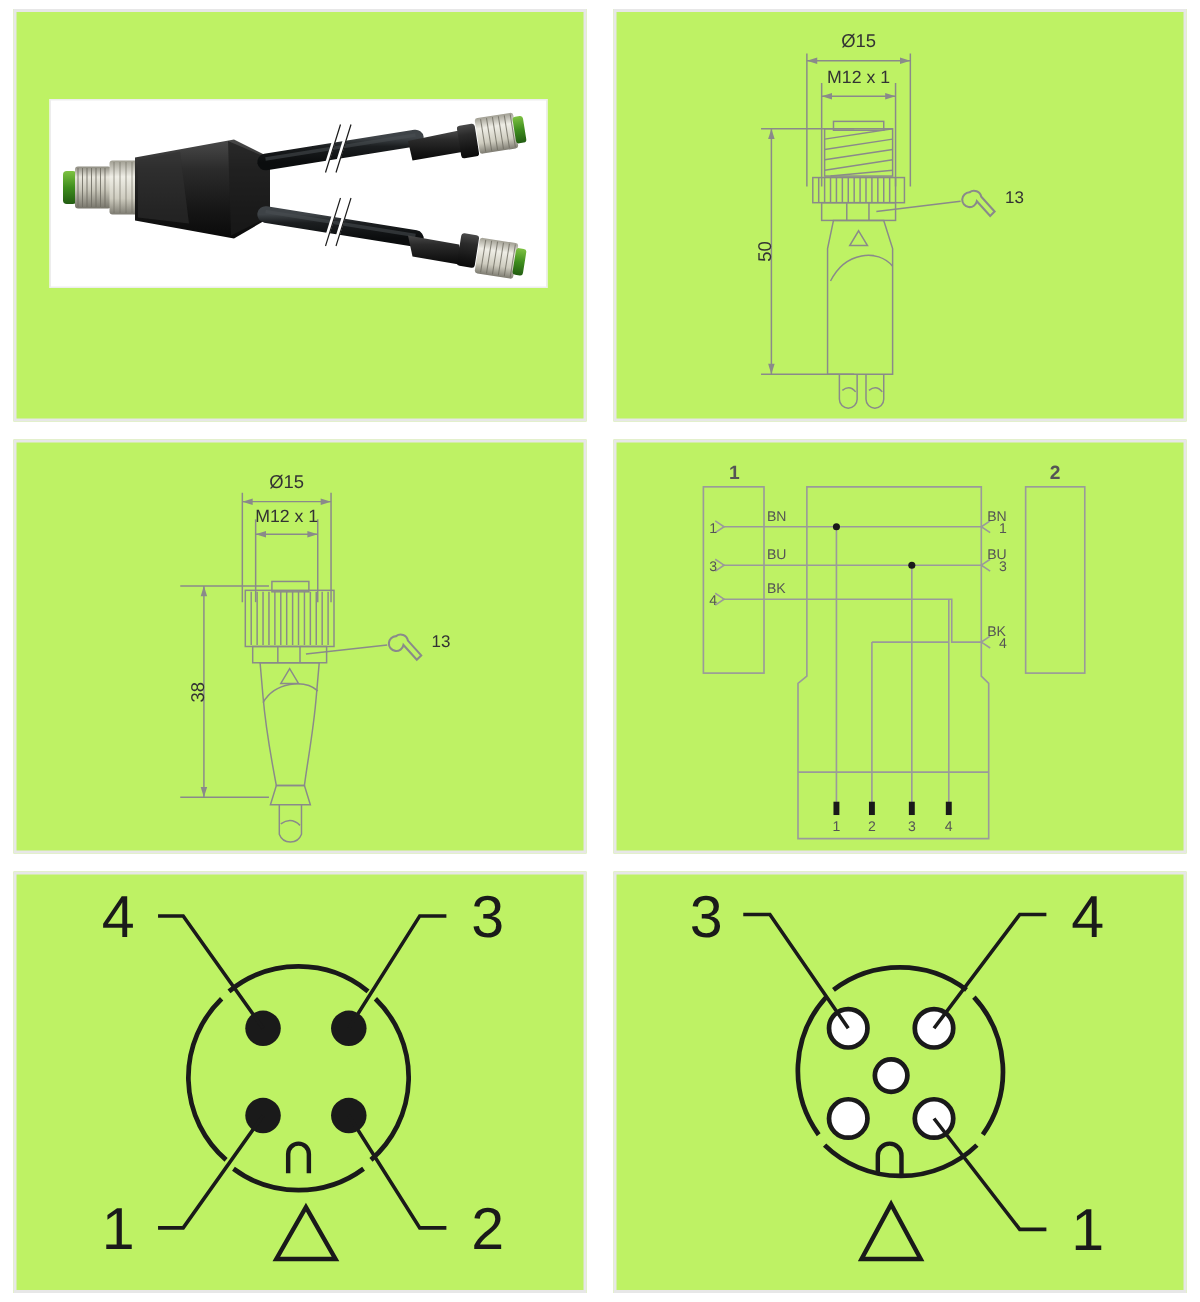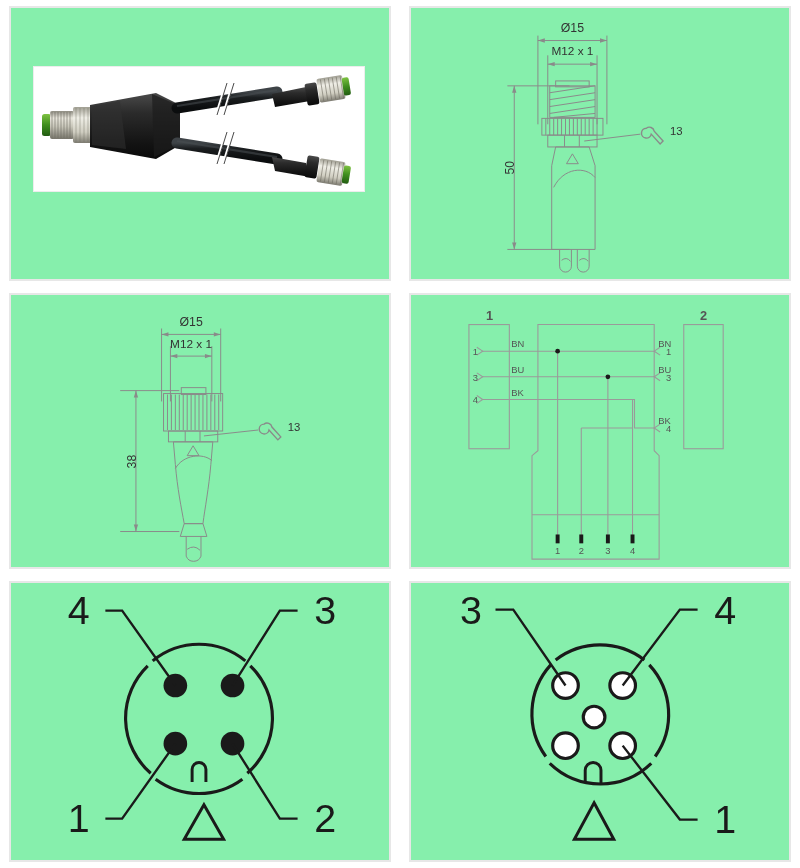--- a/index.html
+++ b/index.html
@@ -20,21 +20,21 @@
     left: 0; top: 0;
     width: 800px; height: 868px;
     display: grid;
     grid-template-columns: 400px 400px;
     grid-template-rows: 287px 288px 293px;
   }
   .panel {
     position: relative;
     box-sizing: border-box;
     border: 2px solid #e7e7e7;
-    background: #86efac;
+    background: #bef264;
     margin: 6px 9px;
     overflow: hidden;
   }
   .panel svg { display: block; width: 100%; height: 100%; }
   .photo-frame {
     position: absolute;
     left: 22px; top: 58px;
     width: 330px; height: 124px;
     border: 1px solid #ededed;
     background: #fff;

